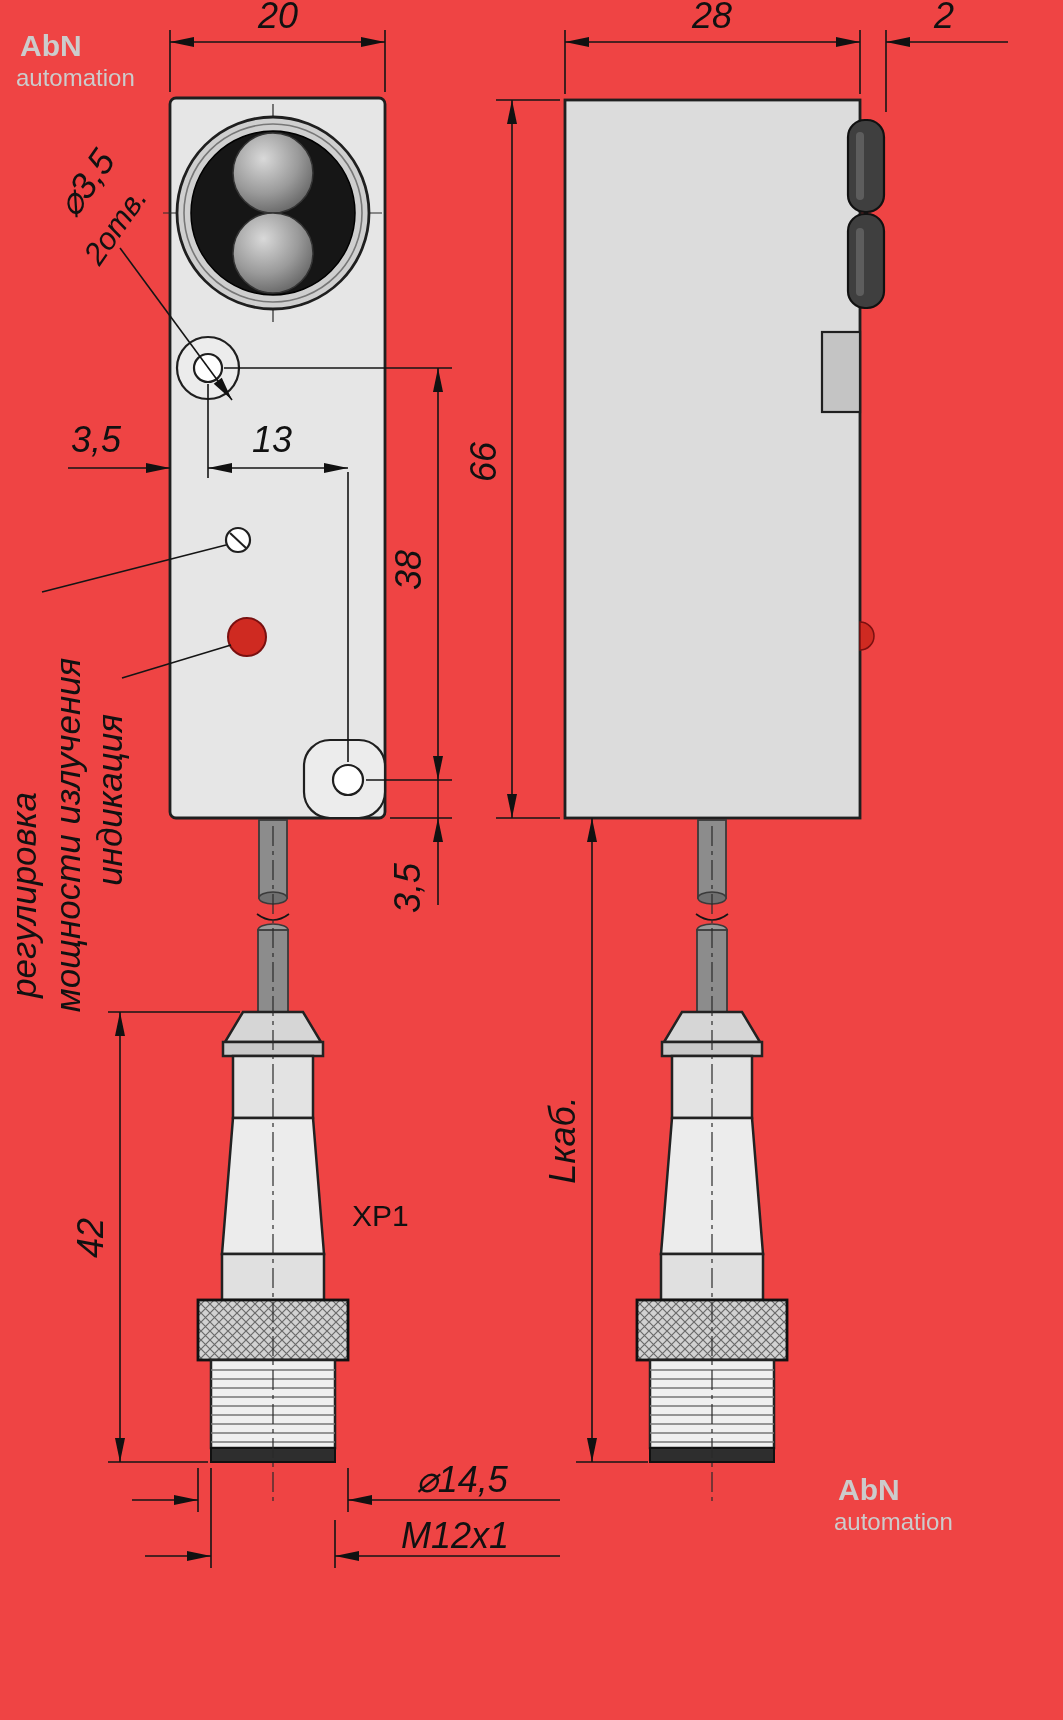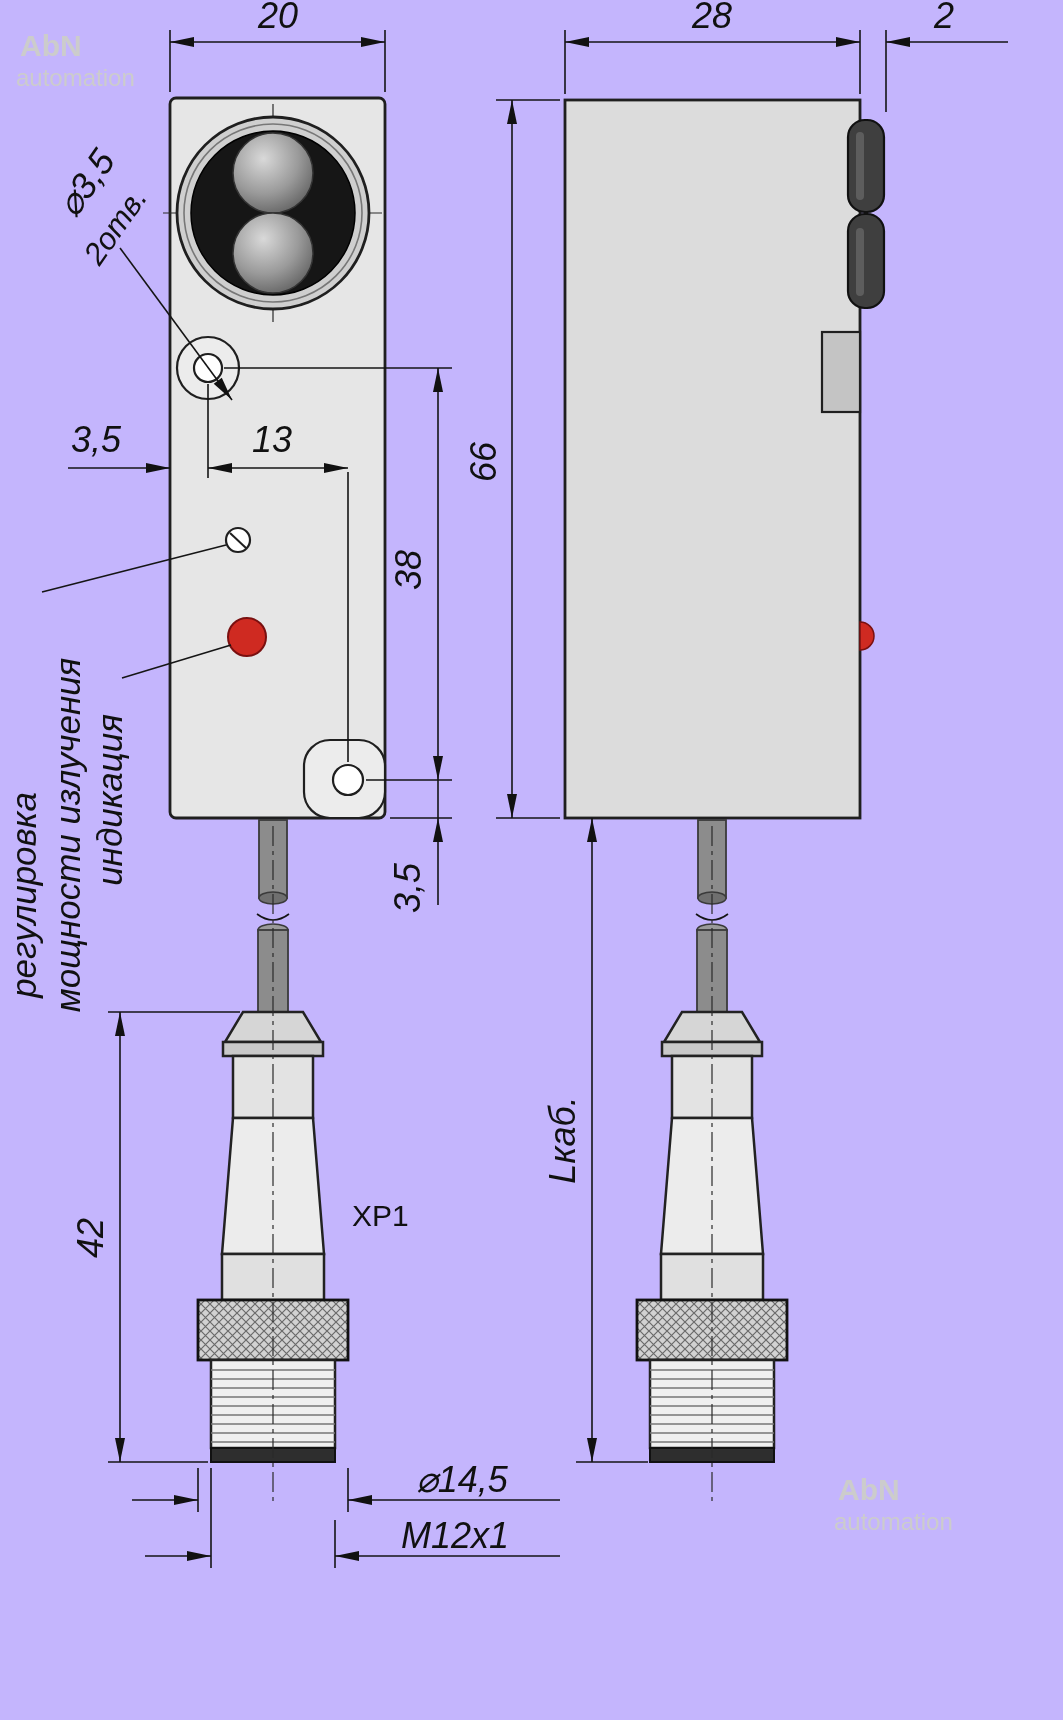--- a/index.html
+++ b/index.html
@@ -1,16 +1,16 @@
 <!DOCTYPE html>
 <html><head>
 <meta charset="utf-8">
 <style>
   html,body{margin:0;padding:0;background:#ffffff;}
-  .stage{width:1063px;height:1720px;position:relative;background:#c4b5fd;overflow:hidden;}
+  .stage{width:1063px;height:1720px;position:relative;background:#ef4444;overflow:hidden;}
   svg{display:block;}
   .dim-text{font:italic 36px "Liberation Sans",sans-serif;fill:#111;}
   .dim-text-sm{font:italic 31px "Liberation Sans",sans-serif;fill:#111;}
   .label-text{font:italic 35px "Liberation Sans",sans-serif;fill:#111;}
   .plain-text{font:30px "Liberation Sans",sans-serif;fill:#111;}
   .wm-b{font:bold 30px "Liberation Sans",sans-serif;fill:#cccccc;}
   .wm{font:24px "Liberation Sans",sans-serif;fill:#cccccc;}
   .thin{stroke:#151515;stroke-width:1.6;fill:none;}
   .outline{stroke:#1f1f1f;stroke-width:2.8;}
   .outline2{stroke:#1f1f1f;stroke-width:2.2;}

